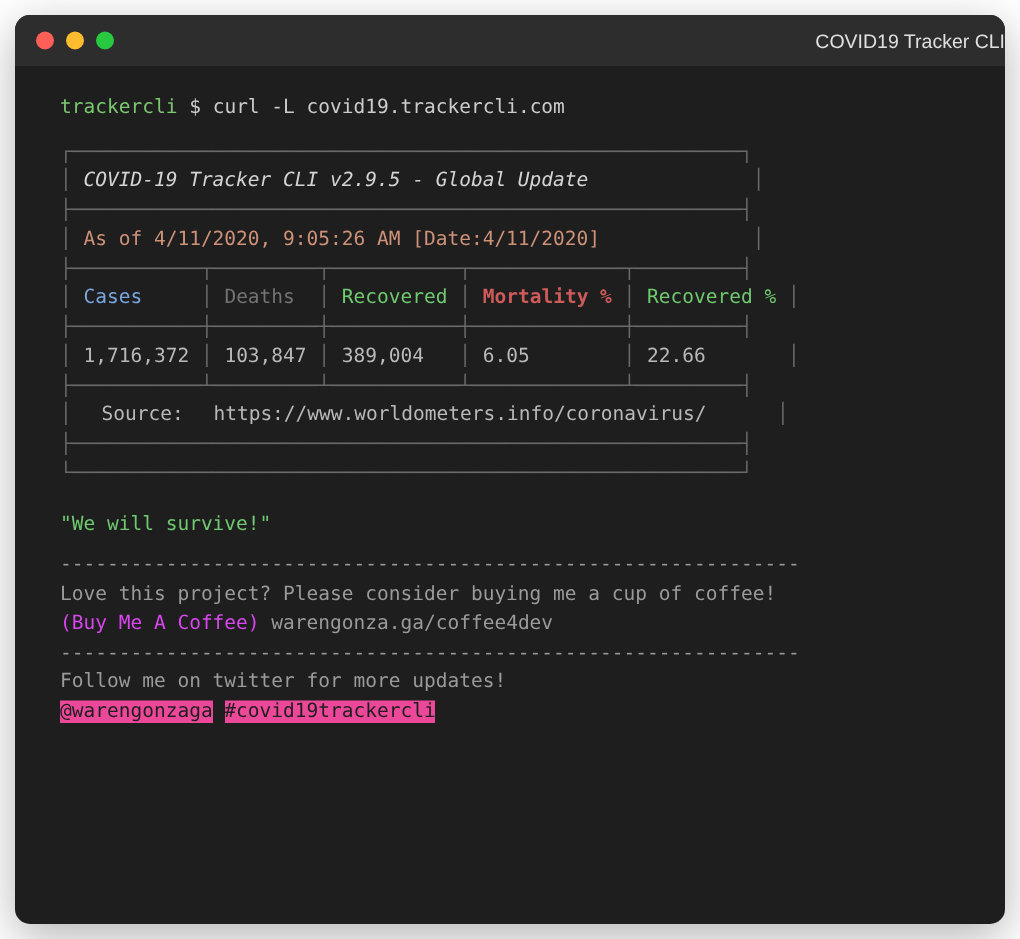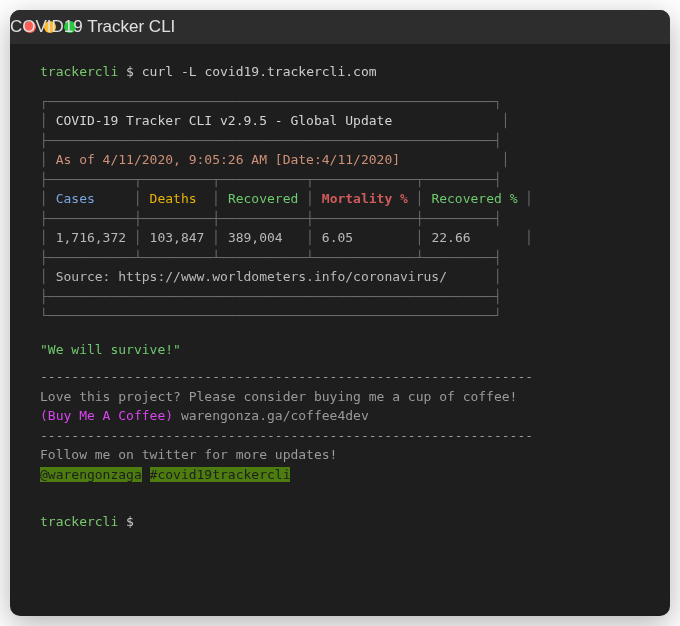--- a/index.html
+++ b/index.html
@@ -40,23 +40,23 @@
       height: 12px;
       border-radius: 50%;
     }
     .dot-close { background: #ff5f57; }
     .dot-min { background: #febc2e; }
     .dot-max { background: #28c840; }
     .title {
       position: absolute;
       left: 0;
       right: 0;
-      text-align: left;
+      text-align: right;
       color: #e0e0e0;
-      font-size: 17px;
+      font-size: 13px;
       font-family: -apple-system, BlinkMacSystemFont, 'Segoe UI', sans-serif;
       font-weight: 500;
     }
     .content {
       padding: 18px 30px;
       color: #cccccc;
       line-height: 1.5;
     }
     .prompt {
       color: #7ac96f;
@@ -66,42 +66,42 @@
     }
     .box {
       margin-top: 10px;
       margin-bottom: 14px;
       color: #7a7a7a;
     }
     .box-line {
       white-space: pre;
     }
     .border-txt { color: #6a6a6a; }
-    .header-txt { color: #d4d4d4; }
+    .header-txt { color: #d4d4d4; font-style: italic; }
     .asof { color: #ce9178; }
     .h-cases { color: #7aa6e0; }
-    .h-deaths { color: #eab308; }
+    .h-deaths { color: #737373; }
     .h-recovered { color: #6fc96f; }
     .h-mortality { color: #ce5a5a; font-weight: bold; }
     .h-recpct { color: #6fc96f; }
     .val { color: #b9b9b9; margin-top: 35px; }
-    .srcline { color: #b9b9b9; }
+    .srcline { color: #b9b9b9; margin-left: 12px; }
     .quote {
       color: #6fc96f;
       margin-top: 10px;
     }
     .greytxt { color: #9a9a9a; }
     .divline {
       color: #9a9a9a;
       white-space: pre;
       overflow: hidden;
     }
     .pink { color: #d946ef; }
     .hl {
-      background: #4d7c0f;
+      background: #ec4899;
       color: #1e1e1e;
     }
     .section { margin-top: 8px; }
     .cell { white-space: pre; }
   </style>
 </head>
 <body>
 
 <div class="terminal">
   <div class="titlebar">
@@ -150,20 +150,15 @@
       </div>
       <div class="divline">---------------------------------------------------------------</div>
       <div class="greytxt">Follow me on twitter for more updates!</div>
       <div>
         <span class="hl">@warengonzaga</span>
         <span> </span>
         <span class="hl">#covid19trackercli</span>
       </div>
     </div>
 
-    <div style="margin-top:28px">
-      <span class="prompt">trackercli</span>
-      <span class="prompt"> </span>
-      <span class="cmd">$</span>
-    </div>
 
   </div>
 </div>
 
 </body></html>

